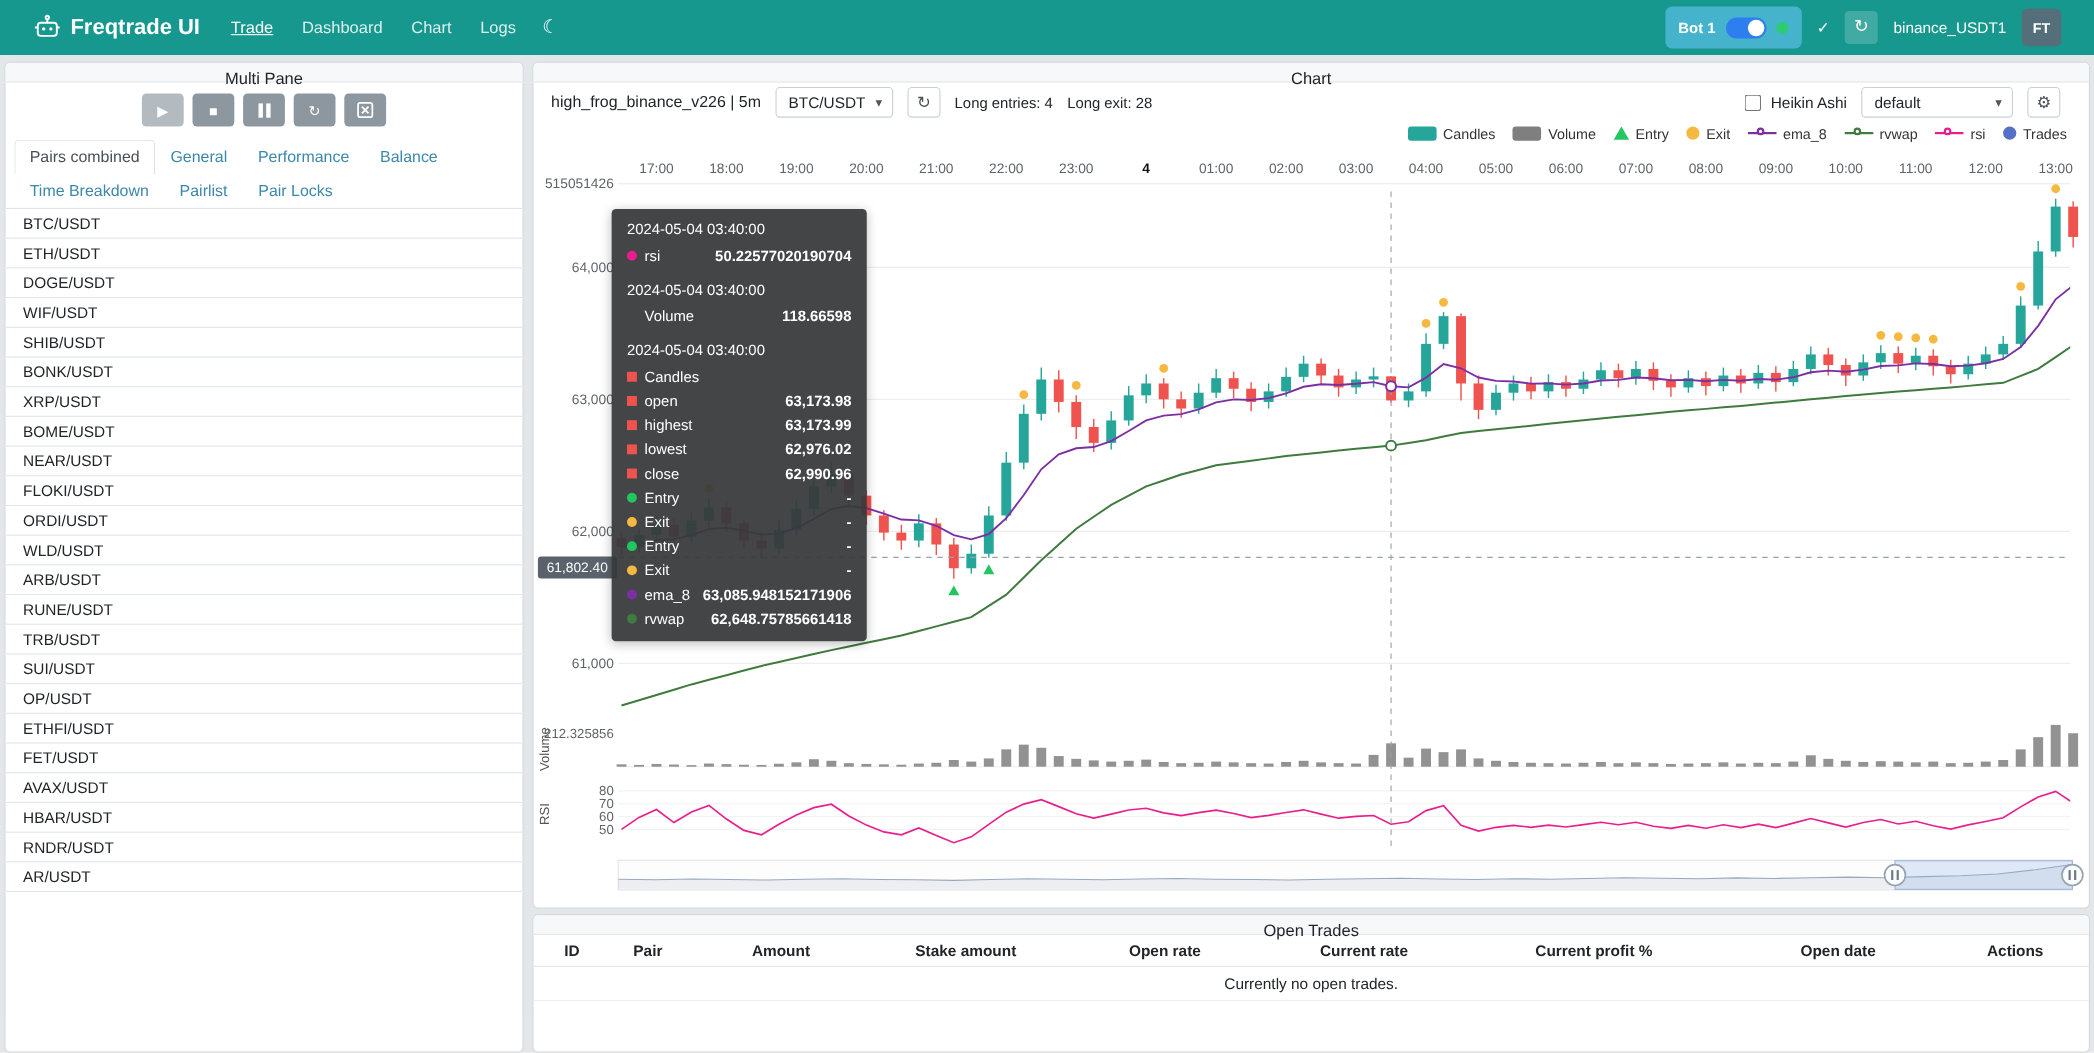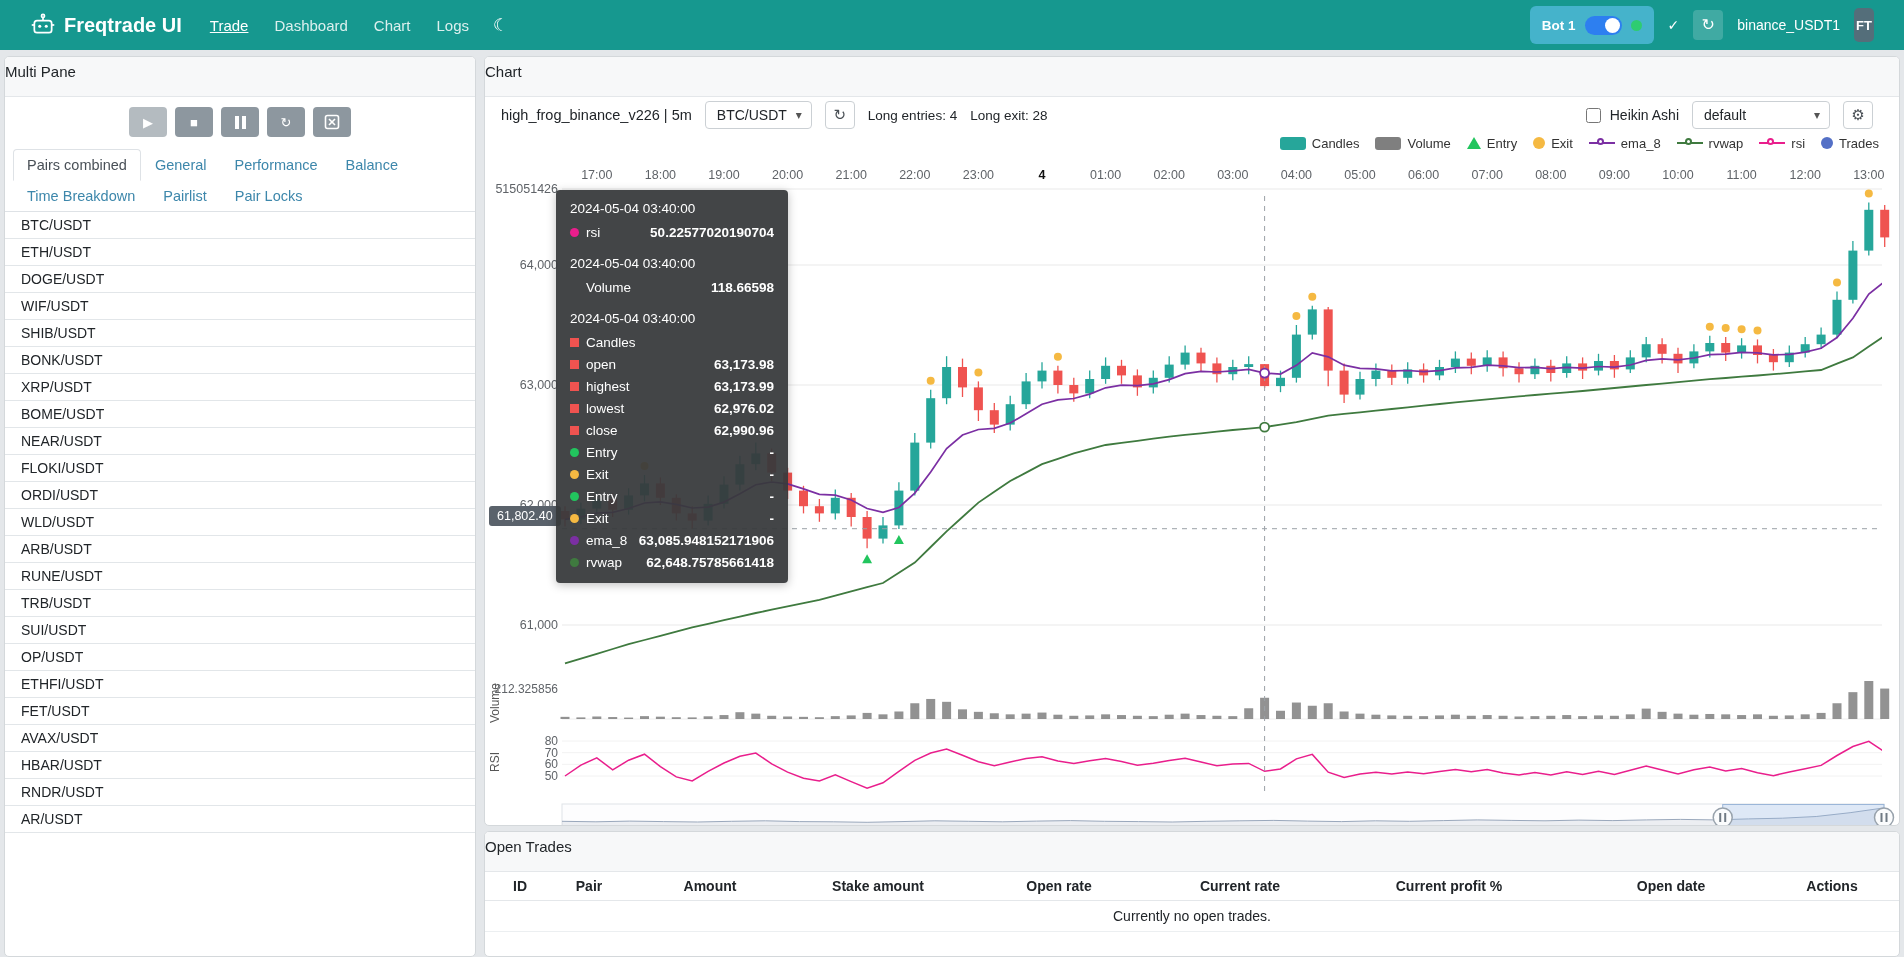--- a/index.html
+++ b/index.html
@@ -20,25 +20,25 @@
   .moon { margin-left:24px; font-size:17px; cursor:pointer; }
   .nav-right { margin-left:auto; display:flex; align-items:center; gap:14px; }
   .bot-badge { background:#45b3cb; border-radius:6px; height:38px; display:flex; align-items:center; gap:9px; padding:0 12px; cursor:pointer; }
   .bot-name { font-size:13.5px; font-weight:700; color:#fff; }
   .toggle { width:37px; height:19px; border-radius:10px; background:#2d7ff0; position:relative; display:inline-block; cursor:pointer; }
   .toggle .knob { position:absolute; right:2px; top:2px; width:15px; height:15px; border-radius:50%; background:#fff; }
   .statusdot { width:11px; height:11px; border-radius:50%; background:#2ecc71; display:inline-block; }
   .check { font-size:14px; color:#fff; }
   .nav-reload { width:30px; height:30px; border:none; border-radius:4px; background:rgba(255,255,255,.18); color:#fff; font-size:16px; cursor:pointer; line-height:1; }
   .exchange { font-size:14px; color:#fff; }
-  .avatar { width:20px; height:34px; border-radius:5px; background:#546e7a; color:#fff; font-size:13px; font-weight:700; display:flex; align-items:center; justify-content:center; cursor:pointer; }
+  .avatar { width:36px; height:34px; border-radius:5px; background:#546e7a; color:#fff; font-size:13px; font-weight:700; display:flex; align-items:center; justify-content:center; cursor:pointer; }
   
   .content { display:flex; gap:8px; padding:6px 4px 0 4px; height:907px; }
   .card { background:#fff; border:1px solid #d4d8db; border-radius:5px; overflow:hidden; }
-  .card-header { height:40px; line-height:29px; font-size:15px; background:#f7f8f9; border-bottom:1px solid #e4e7ea; color:#212529; }
+  .card-header { height:18px; line-height:29px; text-align:center; font-size:15px; background:#f7f8f9; border-bottom:1px solid #e4e7ea; color:#212529; }
   .left-card { width:472px; flex:none; display:flex; flex-direction:column; height:100%; }
   .right-col { flex:1; display:flex; flex-direction:column; gap:5px; height:100%; }
   .chart-card { height:770px; flex:none; position:relative; }
   .trades-card { flex:1; }
   
   .controls-row { display:flex; justify-content:center; gap:8px; padding:10px 0 12px; }
   .ctl-btn { width:38px; height:30px; border:none; border-radius:4px; background:#8d979f; color:#fff; font-size:13px; display:flex; align-items:center; justify-content:center; cursor:pointer; }
   .ctl-btn.dim { opacity:.65; }
   .pbar { display:inline-block; width:4px; height:13px; background:#fff; margin:0 1.5px; }
   .tabs { display:flex; flex-wrap:wrap; padding:0 8px; border-bottom:1px solid #dee2e6; }

